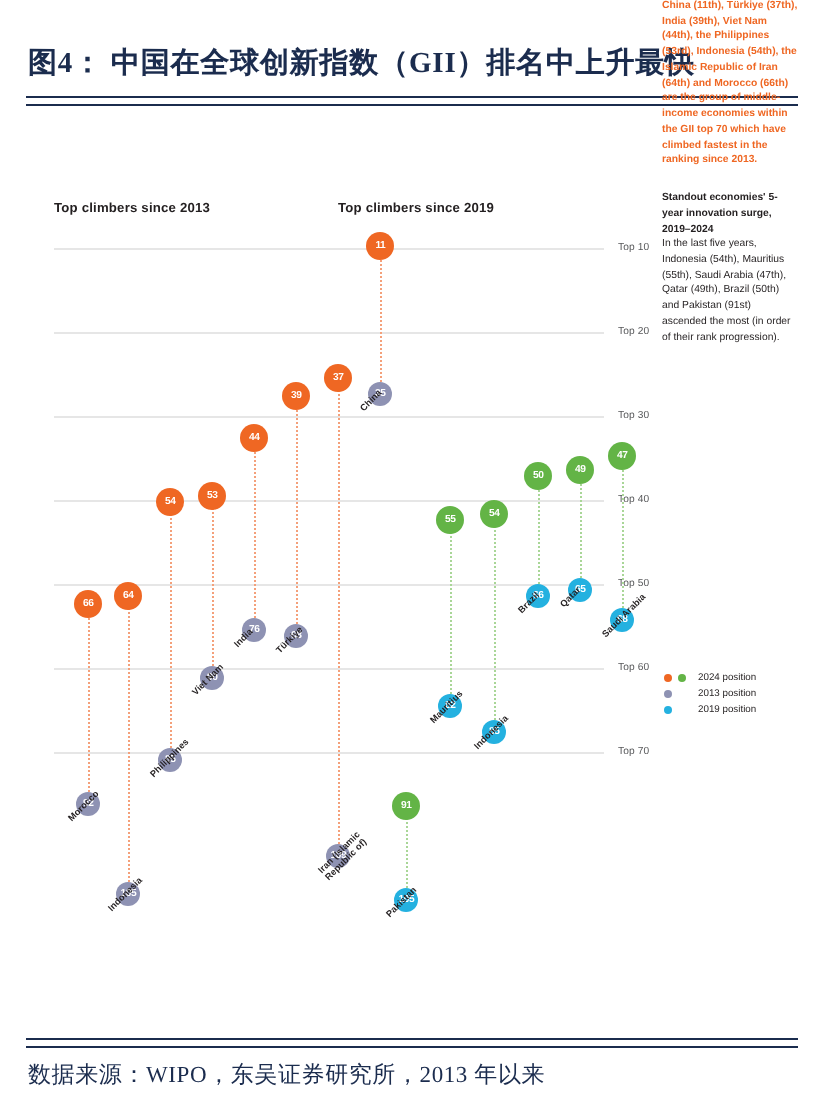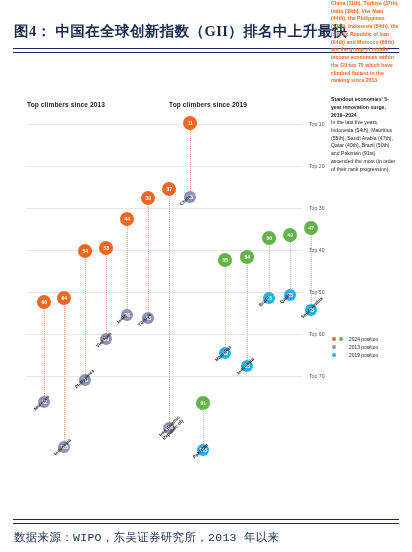--- a/index.html
+++ b/index.html
@@ -84,21 +84,21 @@
   .dot{width:4px;height:4px;border-radius:50%;display:inline-block;}
   .leg-text{font-size:4.9px;color:#231f20;white-space:nowrap;}
 
   
   #foot-rule{
     position:absolute;left:13px;top:519px;width:386px;height:3px;
     border-top:1.6px solid #1b2c4e;border-bottom:1px solid #1b2c4e;
   }
   #foot-note{
     position:absolute;left:14px;top:530px;width:384px;
-    font-family:Liberation Mono, monospace;font-size:11.5px;color:#1b2c4e;
+    font-family:Liberation Serif, serif;font-size:11.5px;color:#1b2c4e;
     white-space:nowrap;overflow:hidden;letter-spacing:.3px;
   }
 </style>
 </head>
 <body>
 
 <div id="fig-title">图4： 中国在全球创新指数（GII）排名中上升最快</div>
 <div id="title-rule"></div>
 
 <div id="chart">

